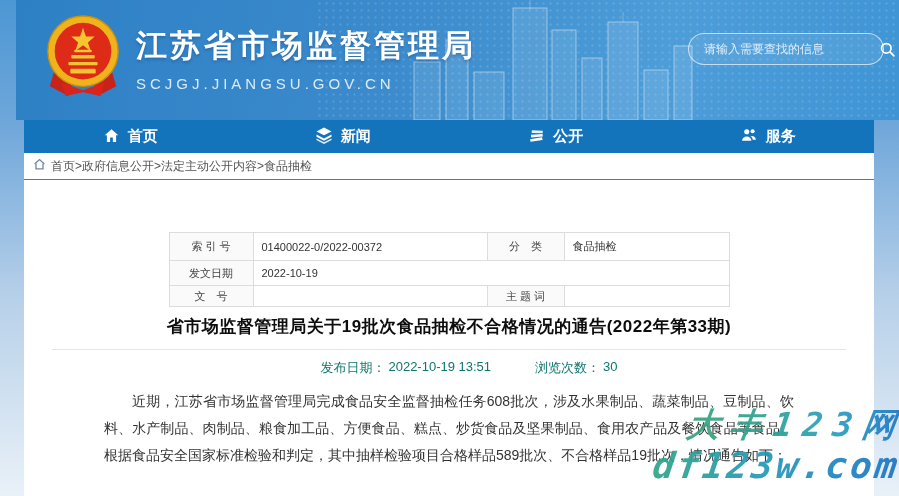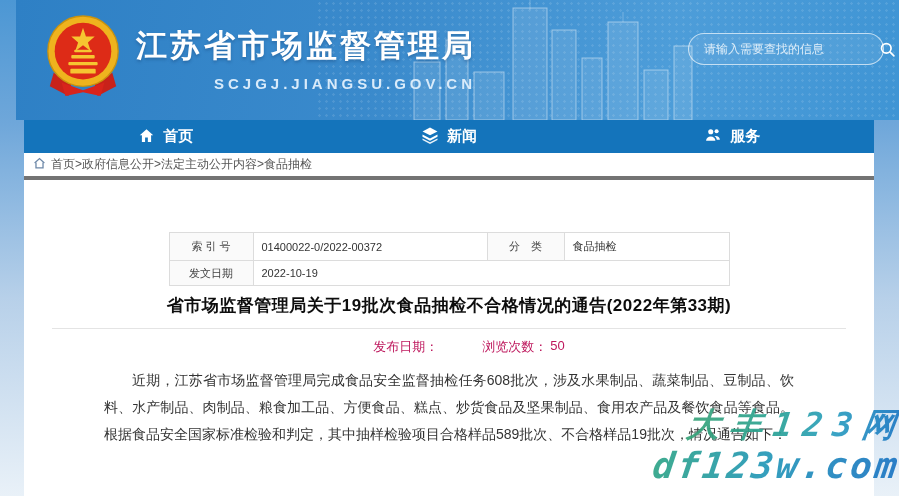--- a/index.html
+++ b/index.html
@@ -22,21 +22,21 @@
   }
   .skyline{ position:absolute; left:0; top:0; pointer-events:none; }
   .brand{ position:absolute; left:26px; top:14px; display:flex; align-items:center; }
   .emblem{ width:82px; height:88px; }
   .brand-text{ margin-left:12px; }
   .site-title{
     font-size:31px; font-weight:bold; color:#ffffff; letter-spacing:3px;
     text-shadow:0 2px 3px rgba(20,60,110,.35);
   }
   .site-url{
-    margin-top:8px; font-size:15px; font-weight:bold; color:#d9ebfa; letter-spacing:4px;text-align:right;
+    margin-top:8px; font-size:15px; font-weight:normal; color:#d9ebfa; letter-spacing:4px;
   }
   .search-box{
     position:absolute; left:672px; top:33px; width:196px; height:32px;
     border:1px solid rgba(255,255,255,.65); border-radius:16px;
     background:rgba(255,255,255,.08); display:flex; align-items:center;gap:16px;
   }
   .search-box input{
     flex:1; height:100%; background:transparent; border:none; outline:none;
     padding:0 4px 0 15px; font-size:12px; color:#fff;
     font-family:"Liberation Sans",sans-serif;
@@ -49,21 +49,21 @@
     background:#1474bb; display:flex;
   }
   .nav-item{
     flex:1; display:flex; align-items:center; justify-content:center; gap:8px;
     color:#fff; font-size:15px; font-weight:bold; text-decoration:none; cursor:pointer;
   }
   
   .breadcrumb{
     position:absolute; top:153px; left:24px; width:850px; height:27px;
     background:#ffffff; display:flex; align-items:center; gap:5px;
-    padding-left:9px; font-size:12px; color:#555; border-bottom:4px solid #737373;
+    padding-left:9px; font-size:12px; color:#555; border-bottom:1px solid #737373;
   }
   
   .content{
     position:absolute; top:180px; left:24px; width:850px; height:316px;
     background:#ffffff;
   }
   .doc-table{
     width:560px; margin:52px auto 0; border-collapse:collapse;
     font-size:11px; color:#333; table-layout:fixed;
   }
@@ -71,21 +71,21 @@
     border:1px solid #dcdcdc; height:21px; padding:6px 8px; overflow:hidden; white-space:nowrap;
   }
   .doc-table td.lbl{ background:#fafafa; color:#444; text-align:center; padding:1px 2px; }
   .article-title{
     margin-top:8px; text-align:center; font-size:17px; font-weight:bold;
     color:#0d0d0d; letter-spacing:.5px;
   }
   .divider{ margin:11px 28px 0; border-top:1px solid #e4e4e4; }
   .meta-row{
     margin-top:9px; display:flex; justify-content:center; gap:44px;
-    font-size:13px; color:#be185d;margin-left:40px;
+    font-size:13px; color:#0f766e;margin-left:40px;
   }
   .meta-item{ display:flex; gap:3px; }
   .article-body{
     margin:11px 80px 0; font-size:14px; line-height:27px; color:#333;
     text-align:justify; text-indent:2em;
   }
   
   .watermark{
     position:absolute; top:404px; right:-4px; text-align:right; z-index:5;
     font-family:"DejaVu Sans Mono","Liberation Mono",monospace;
@@ -176,20 +176,30 @@
         <path d="M12 2l10 5.2L12 12.4 2 7.2z"></path>
         <path d="M2 11.4l10 5.2 10-5.2v3L12 19.6 2 14.4z"></path>
         <path d="M2 16.6l10 5.2 10-5.2v2.2L12 24 2 18.8z" opacity=".9"></path>
       </svg>
     </span>
     <span>新闻</span>
   </a>
   <a class="nav-item">
     <span>
       <svg width="18" height="18" viewBox="0 0 24 24" fill="#fff">
+        <path d="M4 17.5l16-2.4.8 3.4-16 2.5z"></path>
+        <path d="M5.2 11.6l15.6-1 .4 3.4-15.7 1.2z" opacity=".95"></path>
+        <path d="M6.5 5.6l14.6.8-.2 3.4-14.7-.6z" opacity=".9"></path>
+      </svg>
+    </span>
+    <span>公开</span>
+  </a>
+  <a class="nav-item">
+    <span>
+      <svg width="18" height="18" viewBox="0 0 24 24" fill="#fff">
         <circle cx="9" cy="7.6" r="3.4"></circle>
         <path d="M2.8 19.5c0-3.4 2.8-5.6 6.2-5.6s6.2 2.2 6.2 5.6z"></path>
         <circle cx="16.8" cy="7" r="2.7"></circle>
         <path d="M15.4 13.2c3.2 0 5.8 2.1 5.8 5.1h-4.2c-.3-2.1-1.3-3.9-3-5z"></path>
       </svg>
     </span>
     <span>服务</span>
   </a>
 </nav>
 
@@ -216,34 +226,41 @@
         <tr>
       <td class="lbl">索 引 号</td>
       <td>01400022-0/2022-00372</td>
       <td class="lbl">分　类</td>
       <td>食品抽检</td>
     </tr>
     <tr>
       <td class="lbl">发文日期</td>
       <td colspan="3">2022-10-19</td>
     </tr>
+    <tr>
+      <td class="lbl">文　号</td>
+      <td></td>
+      <td class="lbl">主 题 词</td>
+      <td></td>
+    </tr>
   </tbody>
     </table>
 
   <h1 class="article-title">省市场监督管理局关于19批次食品抽检不合格情况的通告(2022年第33期)</h1>
 
   <div class="divider"></div>
 
   <div class="meta-row">
     <span class="meta-item">
       <span>发布日期：</span>
+      <span>2022-10-19 13:51</span>
     </span>
     <span class="meta-item">
       <span>浏览次数：</span>
-      <span>50</span>
+      <span>30</span>
     </span>
   </div>
 
   <p class="article-body">近期，江苏省市场监督管理局完成食品安全监督抽检任务608批次，涉及水果制品、蔬菜制品、豆制品、饮料、水产制品、肉制品、粮食加工品、方便食品、糕点、炒货食品及坚果制品、食用农产品及餐饮食品等食品。根据食品安全国家标准检验和判定，其中抽样检验项目合格样品589批次、不合格样品19批次，情况通告如下：</p>
 </main>
 
 <div class="watermark">
   <div class="wm-line1">大丰123网</div>
   <div class="wm-line2">df123w.com</div>
 </div>

